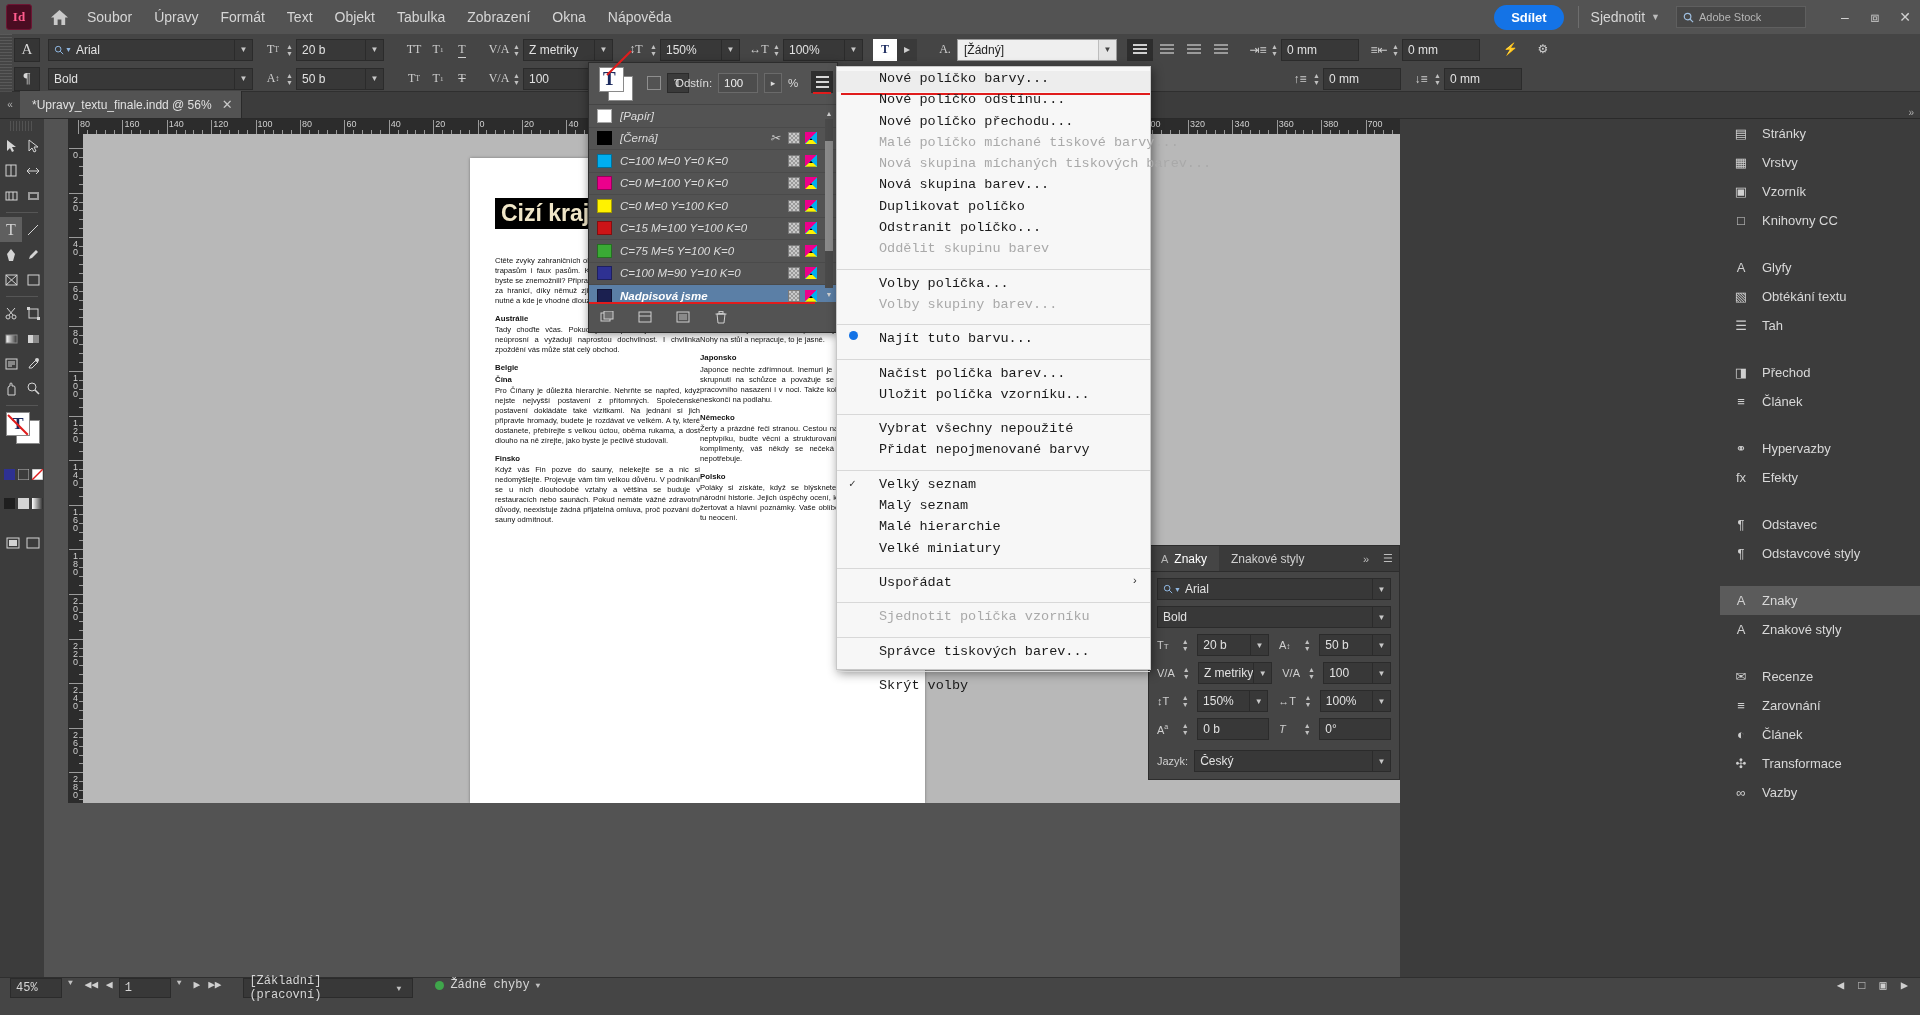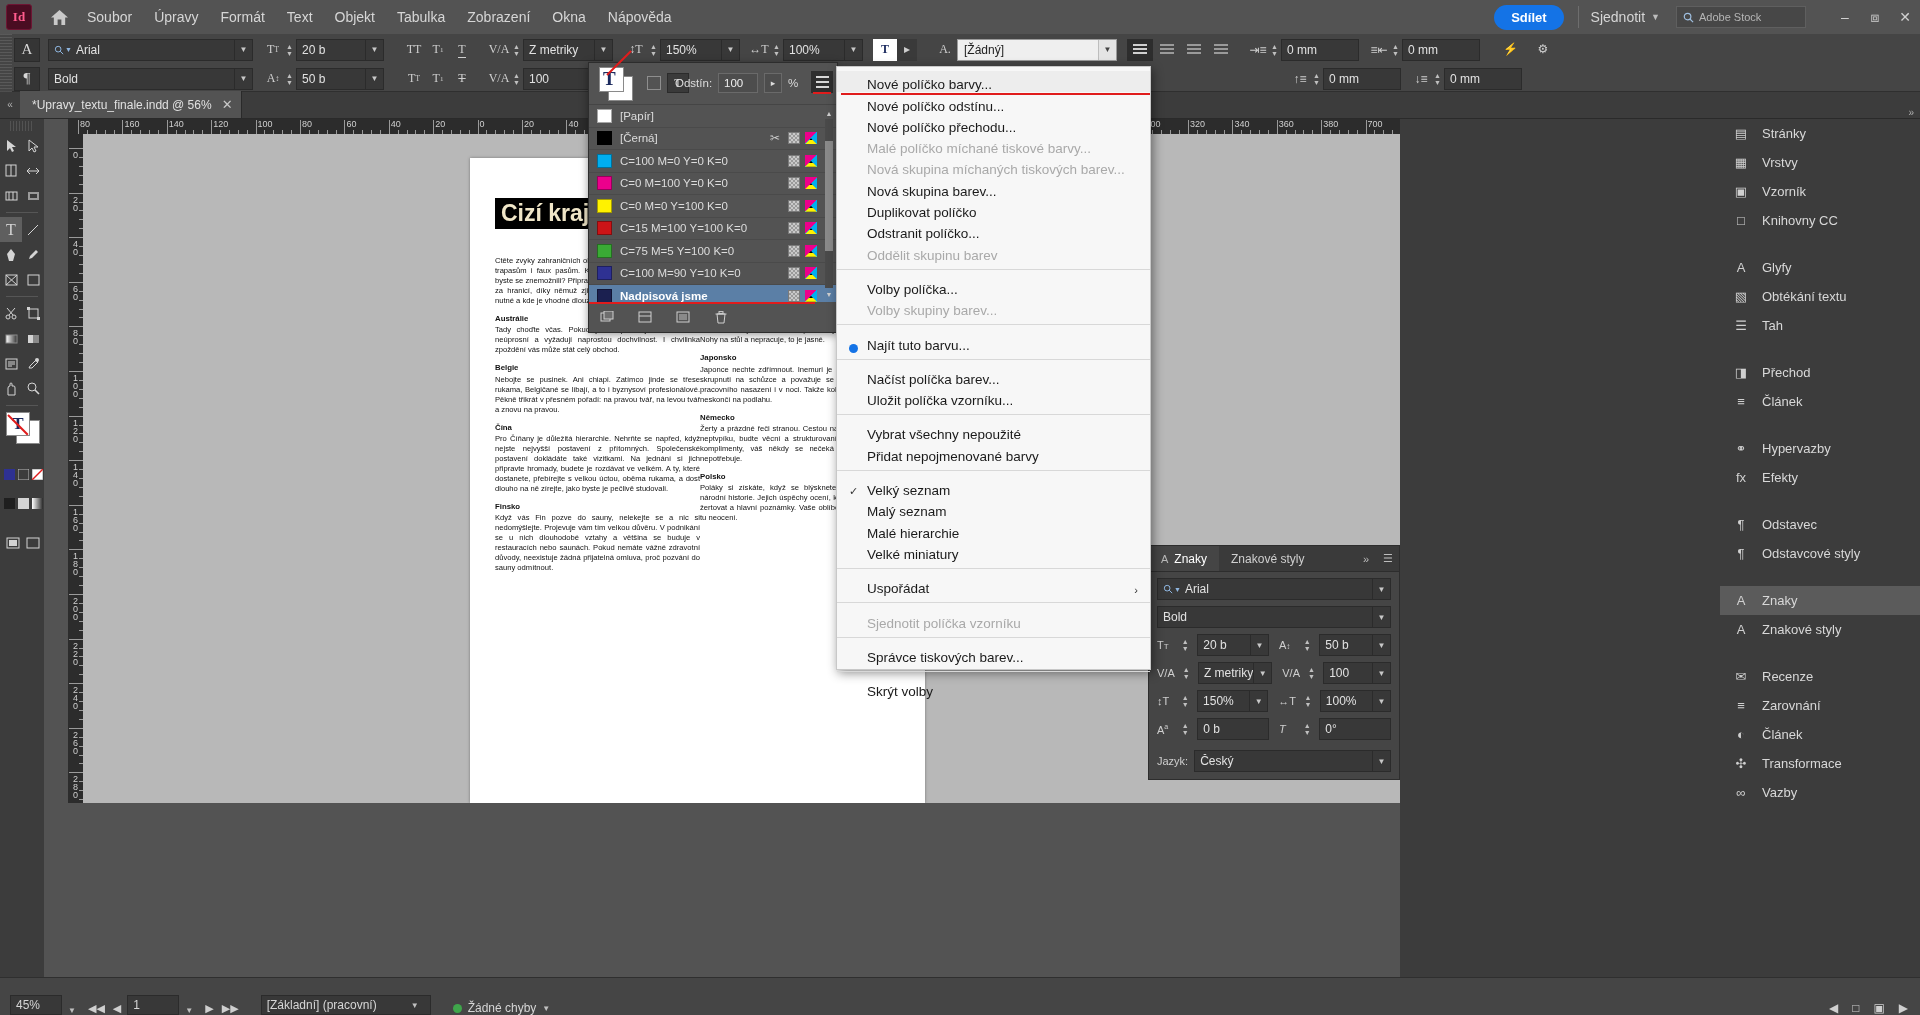--- a/index.html
+++ b/index.html
@@ -159,21 +159,21 @@
   .fs-none { position:absolute; left:8px; top:7px; width:34px; height:2px; background:#e01c1c; transform:rotate(-45deg); transform-origin:left center;}
   .sw-fmt { position:absolute; left:58px; top:10px; display:flex; gap:6px; align-items:center; }
   .sw-fmt .box { width:14px; height:14px; border:1px solid #8e8e8e; background:#535353;}
   .sw-fmt .boxT { width:22px; height:20px; background:#3a3a3a; border:1px solid #2b2b2b; color:#d6d6d6;
     display:flex; align-items:center; justify-content:center; font-size:12px; font-family:"Liberation Serif", serif;}
   .sw-tint { position:absolute; left:270px; top:11px; }
   .sw-hamburger { position:absolute; right:4px; top:8px; width:22px; height:22px; background:#2e2e2e;
     display:flex; flex-direction:column; justify-content:center; align-items:center; gap:3px; }
   .sw-hamburger i { width:13px; height:2px; background:#d6d6d6; display:block; }
   .sw-hamburger .red { position:absolute; bottom:-1px; left:2px; width:18px; height:2px; background:#e01c1c;}
-  .sw-list { position:relative; height:197px; overflow:hidden; }
+  .sw-list { position:relative; height:197px; overflow:hidden;font-style:italic; }
   .sw-row {
     height:22.5px; display:flex; align-items:center; border-bottom:1px solid #4a4a4a;
     padding-left:8px; gap:8px; font-size:11.5px; color:#dcdcdc;
   }
   .sw-row.sel { background:#5b7fa6; color:#fff; font-weight:bold; }
   .sw-chip { width:15px; height:14px; border:1px solid rgba(0,0,0,.35); flex:0 0 auto;}
   .sw-name { flex:1; white-space:nowrap; overflow:hidden; }
   .sw-icons { display:flex; align-items:center; gap:5px; padding-right:20px; }
   .ic-tint { width:12px; height:12px; background:
      repeating-conic-gradient(#9a9a9a 0 25%, #c9c9c9 0 50%) 0 0/4px 4px; border:1px solid #7a7a7a;}
@@ -195,21 +195,21 @@
   .sw-bottom { height:26px; display:flex; align-items:center; gap:22px; padding-left:10px; }
   .sw-bicon { width:16px; height:16px; color:#cfcfcf; display:flex; align-items:center; justify-content:center; font-size:12px;}
 
   
   .ctxmenu {
     position:absolute; left:836px; top:66px; width:315px; height:604px;
     background:#f7f7f7; border:1px solid #c8c8c8; box-shadow:2px 3px 10px rgba(0,0,0,.45);
     z-index:40; padding:4px 0; font-size:13.5px; color:#1a1a1a;
   }
   .ctxmenu .mi {
-    height:21.3px; display:flex; align-items:flex-end; padding-left:30px; position:relative; white-space:nowrap;
+    height:21.3px; display:flex; align-items:flex-start; padding-left:42px; position:relative; white-space:nowrap;font-family:Liberation Mono, monospace;
   }
   .ctxmenu .mi.dis { color:#a9a9a9; }
   .ctxmenu .mi.hl { background:#ededed; }
   .ctxmenu .mi .chk { position:absolute; left:12px; font-size:11px; color:#333;}
   .ctxmenu .mi .bullet { position:absolute; left:12px; width:9px; height:9px; border-radius:50%; background:#1473e6;}
   .ctxmenu .mi .sub { position:absolute; right:12px; font-size:11px; color:#333;}
   .ctxmenu .sep { height:1px; background:#d8d8d8; margin:6px 0; }
   .ctx-red { position:absolute; left:4px; right:0; top:22px; height:2px; background:#e01c1c;}
 
   
@@ -238,22 +238,23 @@
   .cp-tabs .spacer { flex:1; }
   .cp-tabs .dots { width:22px; display:flex; align-items:center; justify-content:center; font-size:11px; color:#bdbdbd;}
   .cp-tabs .menu { width:22px; display:flex; align-items:center; justify-content:center; font-size:11px; color:#bdbdbd;}
   .cp-body { padding:6px 8px; display:flex; flex-direction:column; gap:6px; }
   .cp-line { display:flex; align-items:center; gap:6px; }
   .cp-lbl { font-size:11px; color:#cfcfcf; }
 
   
   .statusbar {
     position:absolute; left:0; top:977px; width:1920px; height:38px; background:#454545;
-    display:flex; align-items:flex-end; gap:6px; padding-left:10px; font-size:12px; color:#d6d6d6;
+    display:flex; align-items:flex-start; gap:6px; padding-left:10px; font-size:12px; color:#d6d6d6;
     border-top:1px solid #2f2f2f;
+    font-family:Liberation Mono, monospace;
   }
   .sb-zoom { width:52px; height:20px; background:#383838; border:1px solid #2b2b2b; display:flex; align-items:center; padding-left:5px;}
   .sb-arrow { font-size:8px; color:#c0c0c0; margin-right:6px;}
   .sb-nav { display:flex; align-items:center; gap:8px; color:#cfcfcf; font-size:11px;}
   .sb-page { width:52px; height:20px; background:#383838; border:1px solid #2b2b2b; display:flex; align-items:center; padding-left:5px;}
   .sb-sel { height:20px; background:#383838; border:1px solid #2b2b2b; display:flex; align-items:center; padding:0 5px; gap:20px;}
   .sb-err { display:flex; align-items:center; gap:6px; margin-left:16px;}
   .sb-dot { width:9px; height:9px; border-radius:50%; background:#3fa64b;}
   .sb-right { margin-left:auto; display:flex; align-items:center; gap:14px; padding-right:12px; color:#cfcfcf;}
 </style>
@@ -974,21 +975,20 @@
     </div>
 
   <div class="canvas">
     <div class="page">
       <div class="page-title">Cizí kraj, cizí mrav</div>
       <div class="col colL" id="colL">
           <p>Ctěte zvyky zahraničních obchodních partnerů a vyhněte se trapasům i faux pasům. Kde uspějete s humorem a kde byste se znemožnili? Připravili jsme tahák pro pracovní cesty za hranicí, díky němuž zjistíte, v které zemi je slušné či nutné a kde je vhodné dlouze zírat na vizitky.</p>
           <h4>Austrálie</h4>
           <p>Tady choďte včas. Pokud jde o práci, jsou Australané neúprosní a vyžadují naprostou dochvilnost. I chvilinka zpoždění vás může stát celý obchod.</p>
           <h4>Belgie</h4>
-          <p>Nebojte se pusinek. Ani chiapi. Zatímco jinde se třese rukama, Belgičané se líbají, a to i byznysoví profesionálové. Pěkně třikrát v přesném pořadí: na pravou tvář, na levou tvář a znovu na pravou.</p>
           <h4>Čína</h4>
           <p>Pro Číňany je důležitá hierarchie. Nehrňte se napřed, když nejste nejvyšší postavení z přítomných. Společenské postavení dokládáte také vizitkami. Na jednání si jich připravte hromady, budete je rozdávat ve velkém. A ty, které dostanete, přebírejte s velkou úctou, oběma rukama, a dost dlouho na ně zírejte, jako byste je pečlivě studovali.</p>
           <h4>Finsko</h4>
           <p>Když vás Fin pozve do sauny, nelekejte se a nic si nedomýšlejte. Projevuje vám tím velkou důvěru. V podnikání se u nich dlouhodobé vztahy a většina se buduje v restauracích nebo saunách. Pokud nemáte vážné zdravotní důvody, neexistuje žádná přijatelná omluva, proč pozvání do sauny odmítnout.</p>
         </div>
       <div class="col colR" id="colR">
           <p>místo „Ne“ řeknete „Možná“ nebo „Uvidíme“. S Indy se můžete bez obav pouštět do debat o rodinném životě, ale rozhodně nikdy nic nedávejte levou rukou. Ta slouží k nečistým činnostem, jako je – no fuj – zouvání bot.</p>
           <h4>Izrael</h4>
           <p>Makejte i v neděli. Pro Izraelce je to zcela normální pracovní den. Pátek bývá kratší den, protože je předvečer šabatu. Nohy na stůl a nepracuje, to je jasné.</p>
           <h4>Japonsko</h4>

